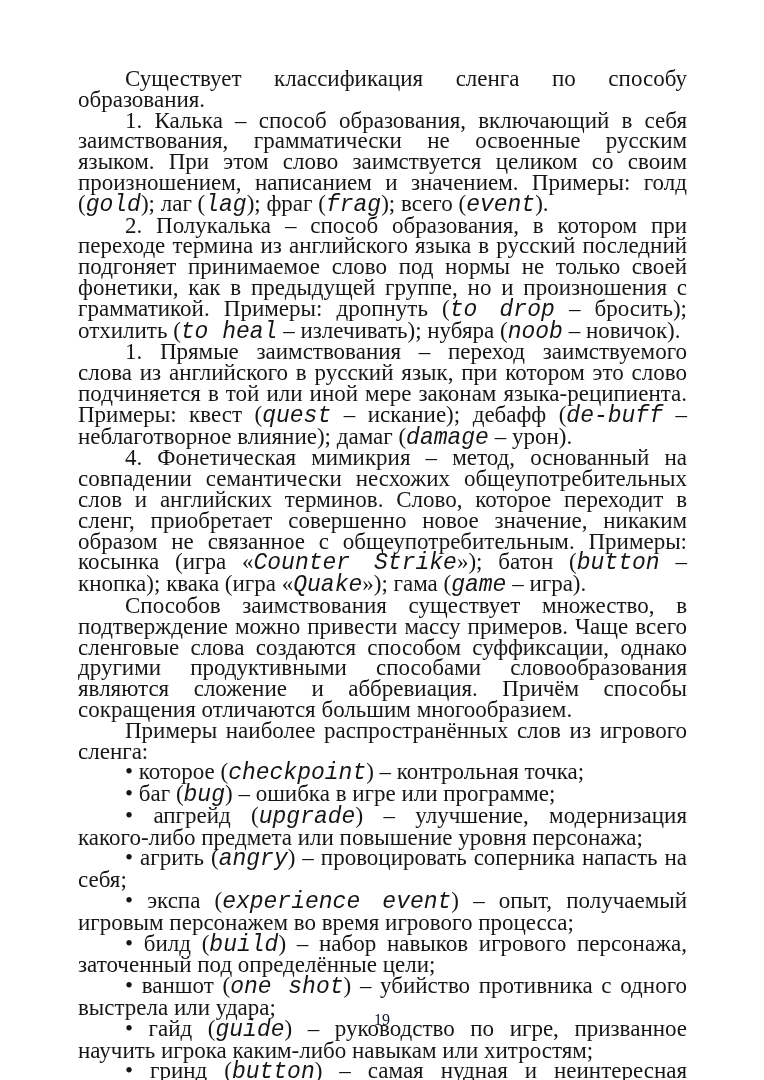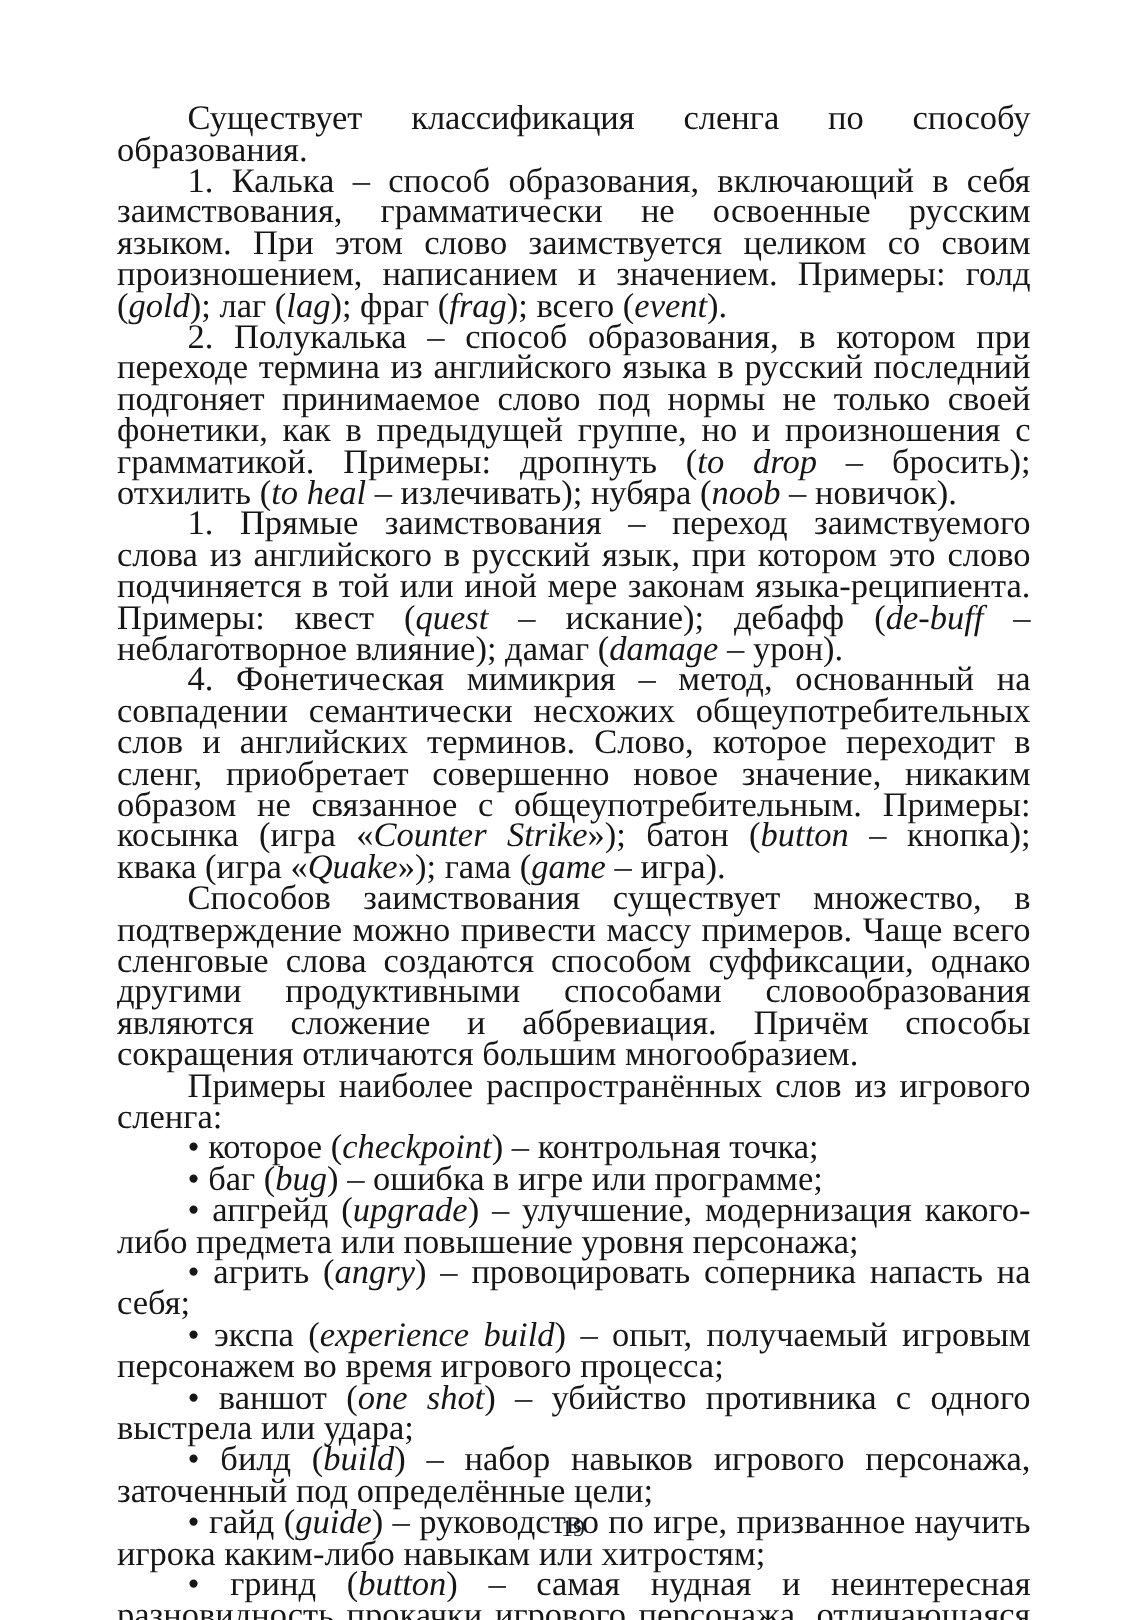--- a/index.html
+++ b/index.html
@@ -25,20 +25,21 @@
     line-height: 20.8px;
     text-align: justify;
   }
   .content p {
     margin: 0;
     padding: 0;
     text-indent: 47px;
   }
   .content i {
     font-style: italic;
+    font-family: Liberation Mono, monospace;
   }
   .footer {
     position: absolute;
     left: 0;
     top: 1010px;
     width: 764px;
     text-align: center;
     font-size: 16px;
     line-height: 20px;
     color: #0f172a;
@@ -53,20 +54,20 @@
       <p><span>1. Калька – способ образования, включающий в себя заимствования, грамматически не освоенные русским языком. При этом слово заимствуется целиком со своим произношением, написанием и значением. Примеры: голд (</span><i>gold</i><span>); лаг (</span><i>lag</i><span>); фраг (</span><i>frag</i><span>); всего (</span><i>event</i><span>).</span></p>
       <p><span>2. Полукалька – способ образования, в котором при переходе термина из английского языка в русский последний подгоняет принимаемое слово под нормы не только своей фонетики, как в предыдущей группе, но и произношения с грамматикой. Примеры: дропнуть (</span><i>to drop</i><span> – бросить); отхилить (</span><i>to heal</i><span> – излечивать); нубяра (</span><i>noob</i><span> – новичок).</span></p>
       <p><span>1. Прямые заимствования – переход заимствуемого слова из английского в русский язык, при котором это слово подчиняется в той или иной мере законам языка-реципиента. Примеры: квест (</span><i>quest</i><span> – искание); дебафф (</span><i>de-buff</i><span> – неблаготворное влияние); дамаг (</span><i>damage</i><span> – урон).</span></p>
       <p><span>4. Фонетическая мимикрия – метод, основанный на совпадении семантически несхожих общеупотребительных слов и английских терминов. Слово, которое переходит в сленг, приобретает совершенно новое значение, никаким образом не связанное с общеупотребительным. Примеры: косынка (игра «</span><i>Counter Strike</i><span>»); батон (</span><i>button</i><span> – кнопка); квака (игра «</span><i>Quake</i><span>»); гама (</span><i>game</i><span> – игра).</span></p>
       <p><span>Способов заимствования существует множество, в подтверждение можно привести массу примеров. Чаще всего сленговые слова создаются способом суффиксации, однако другими продуктивными способами словообразования являются сложение и аббревиация. Причём способы сокращения отличаются большим многообразием.</span></p>
       <p><span>Примеры наиболее распространённых слов из игрового сленга:</span></p>
       <p><span>• которое (</span><i>checkpoint</i><span>) – контрольная точка;</span></p>
       <p><span>• баг (</span><i>bug</i><span>) – ошибка в игре или программе;</span></p>
       <p><span>• апгрейд (</span><i>upgrade</i><span>) – улучшение, модернизация какого-либо предмета или повышение уровня персонажа;</span></p>
       <p><span>• агрить (</span><i>angry</i><span>) – провоцировать соперника напасть на себя;</span></p>
-      <p><span>• экспа (</span><i>experience build</i><span>) – опыт, получаемый игровым персонажем во время игрового процесса;</span></p>
+      <p><span>• экспа (</span><i>experience event</i><span>) – опыт, получаемый игровым персонажем во время игрового процесса;</span></p>
+      <p><span>• билд (</span><i>build</i><span>) – набор навыков игрового персонажа, заточенный под определённые цели;</span></p>
       <p><span>• ваншот (</span><i>one shot</i><span>) – убийство противника с одного выстрела или удара;</span></p>
-      <p><span>• билд (</span><i>build</i><span>) – набор навыков игрового персонажа, заточенный под определённые цели;</span></p>
       <p><span>• гайд (</span><i>guide</i><span>) – руководство по игре, призванное научить игрока каким-либо навыкам или хитростям;</span></p>
       <p><span>• гринд (</span><i>button</i><span>) – самая нудная и неинтересная разновидность прокачки игрового персонажа, отличающаяся невысокой наградой за своё выполнение и монотонными, повторяющимися действиями;</span></p>
     </div>
   <div class="footer">19</div>
 </div>
 
 </body></html>

